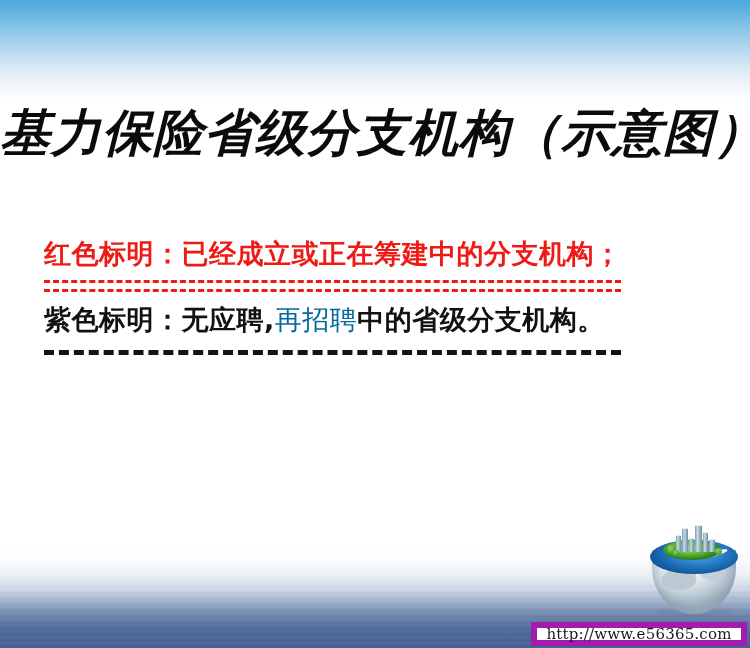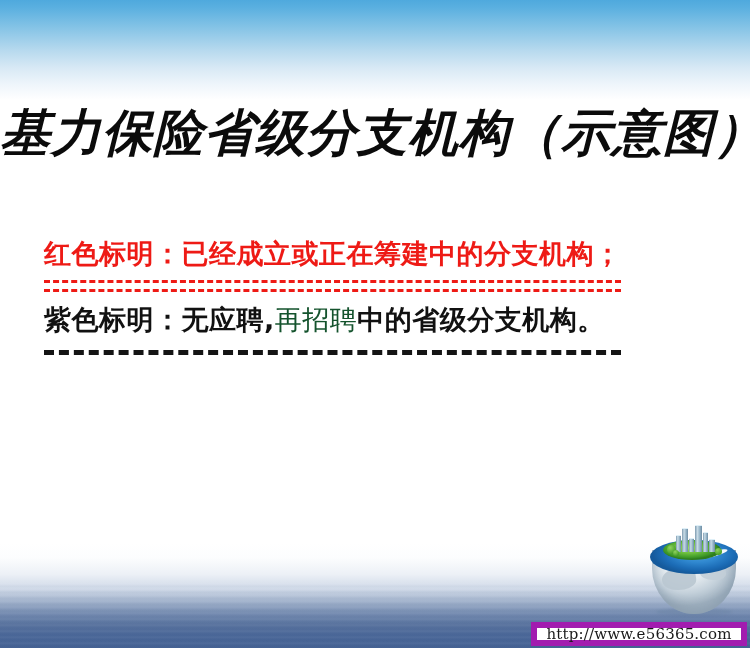--- a/index.html
+++ b/index.html
@@ -97,21 +97,21 @@
   }
 
   .legend-row {
     font-size: 27px;
     line-height: 44px;
     font-weight: 700;
     white-space: nowrap;
     letter-spacing: .5px;
   }
   .legend-row .lead { font-weight: 700; }
-  .legend-row .soft { font-weight: 400; color: #14532d; }
+  .legend-row .soft { font-weight: 400; color: #0369a1; }
 
   .row-red    { color: #ee1a15; }
   .row-purple { color: #9c1b3c; }
   .row-black  { color: #111111; }
 
   
   .rule {
     height: 0;
     border: 0;
     margin: 4px 0 6px 0;

